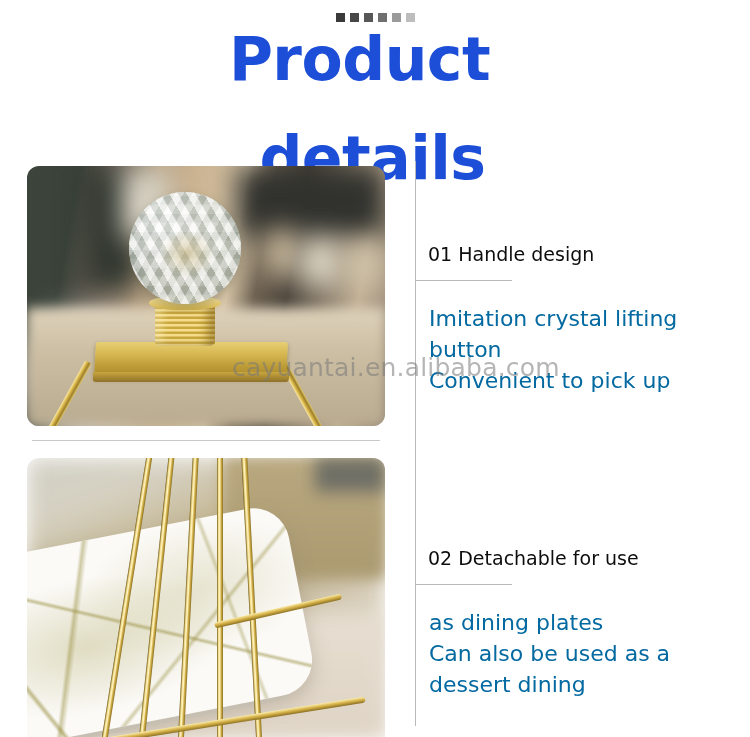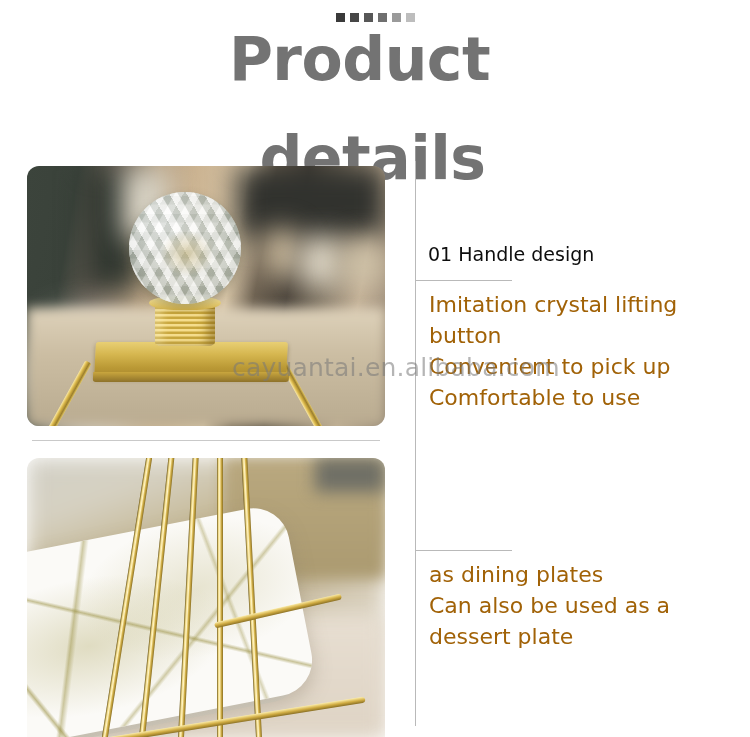--- a/index.html
+++ b/index.html
@@ -39,21 +39,21 @@
   }
   .page-title {
     position: absolute;
     top: 30px;
     left: 0;
     width: 719px;
     text-align: center;
     font-size: 60px;
     line-height: 0.98;
     font-weight: 700;
-    color: #737373;
+    color: #1d4ed8;
     letter-spacing: -0.5px;
   }
   .page-title .t-line {
     display: block;
   }
   .page-title .t-line.line2 {
     margin-left: 26px;
     margin-top: 40px;
   }
 
@@ -287,24 +287,24 @@
     white-space: nowrap;
   }
   .block-underline {
     width: 96px;
     height: 1px;
     background: #b9b9b9;
     margin-top: 9px;
   }
   .block-body {
     padding-left: 13px;
-    margin-top: 8px;
+    margin-top: 22px;
     font-size: 22px;
     line-height: 31px;
-    color: #a16207;
+    color: #0369a1;
     font-weight: 400;
   }
   .block-body .body-line { display: block; white-space: nowrap; }
 
   
   .watermark {
     position: absolute;
     left: 232px;
     top: 355px;
     font-size: 25px;
@@ -387,29 +387,29 @@
   <div class="text-col">
     <div class="vrule"></div>
 
     <div class="block block-1">
       <div class="block-head">01 Handle design</div>
       <div class="block-underline"></div>
       <div class="block-body">
         <span class="body-line">Imitation crystal lifting</span>
         <span class="body-line">button</span>
         <span class="body-line">Convenient to pick up</span>
-        <span class="body-line">Comfortable to use</span>
       </div>
     </div>
 
     <div class="block block-2">
+      <div class="block-head">02 Detachable for use</div>
       <div class="block-underline"></div>
       <div class="block-body">
         <span class="body-line">as dining plates</span>
         <span class="body-line">Can also be used as a</span>
-        <span class="body-line">dessert plate</span>
+        <span class="body-line">dessert dining</span>
       </div>
     </div>
   </div>
 
 </div>
 
 <div class="watermark">cayuantai.en.alibaba.com</div>
 
 </body></html>

